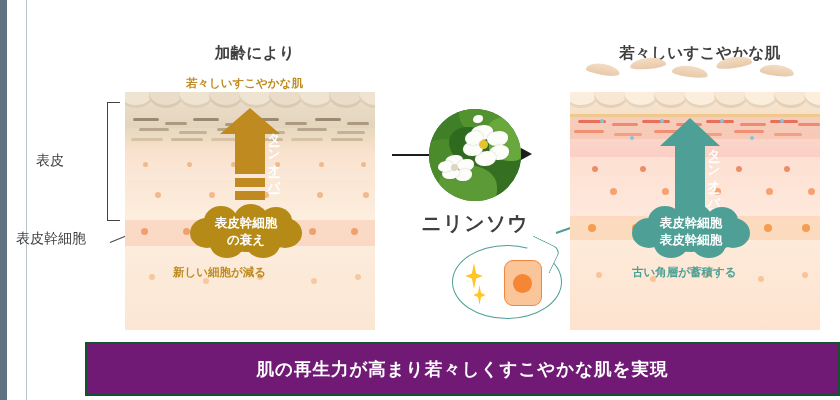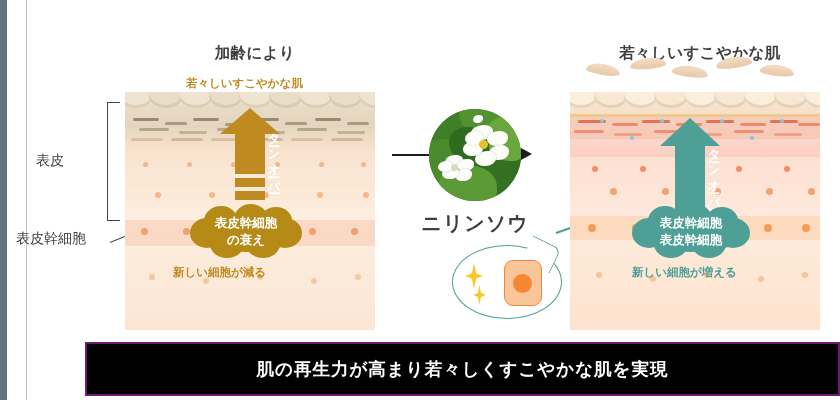--- a/index.html
+++ b/index.html
@@ -110,21 +110,21 @@
   #callout .cell .nuc{position:absolute;left:8px;top:13px;width:19px;height:19px;border-radius:50%;
                       background:#f58634;}
   .spark{position:absolute;background:#ffc523;}
 
   
   #connector{position:absolute;left:556px;top:232px;width:86px;height:2px;background:#4e9f96;
              transform-origin:left center;transform:rotate(-19deg);}
 
   
   #banner{position:absolute;left:85px;top:342px;width:751px;height:50px;
-          background:#000000;border:2px solid #701a75;
+          background:#701a75;border:2px solid #14532d;
           display:flex;align-items:center;justify-content:center;text-align:center;}
   #banner span{color:#ffffff;font-size:17.5px;font-weight:700;letter-spacing:1px;}
 </style>
 </head>
 <body>
 
 <div id="stage">
 
   <div class="edge-stripe"></div>
   <div class="edge-line"></div>
@@ -370,19 +370,19 @@
       <i style="left:74px;top:1px;width:32px;height:28px;background:#4e9f96;"></i>
       <i style="left:22px;top:24px;width:34px;height:28px;background:#4e9f96;"></i>
       <i style="left:60px;top:24px;width:34px;height:28px;background:#4e9f96;"></i>
     </div>
     <div class="txt">
       <div>表皮幹細胞</div>
       <div>表皮幹細胞</div>
     </div>
   </div>
 
-  <div class="note" style="left:632px;top:265px;color:#4e9f96;">新しい細胞が増える</div>
+  <div class="note" style="left:632px;top:265px;color:#4e9f96;">古い角層が蓄積する</div>
 
   <div id="banner">
     <span>肌の再生力が高まり若々しくすこやかな肌を実現</span>
   </div>
 
 </div>
 
 </body></html>

